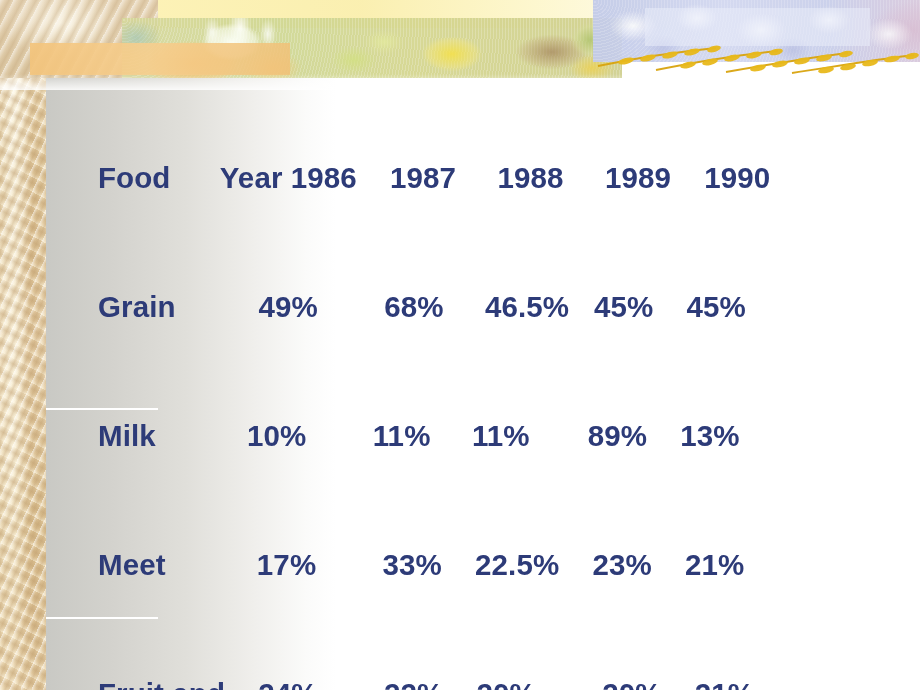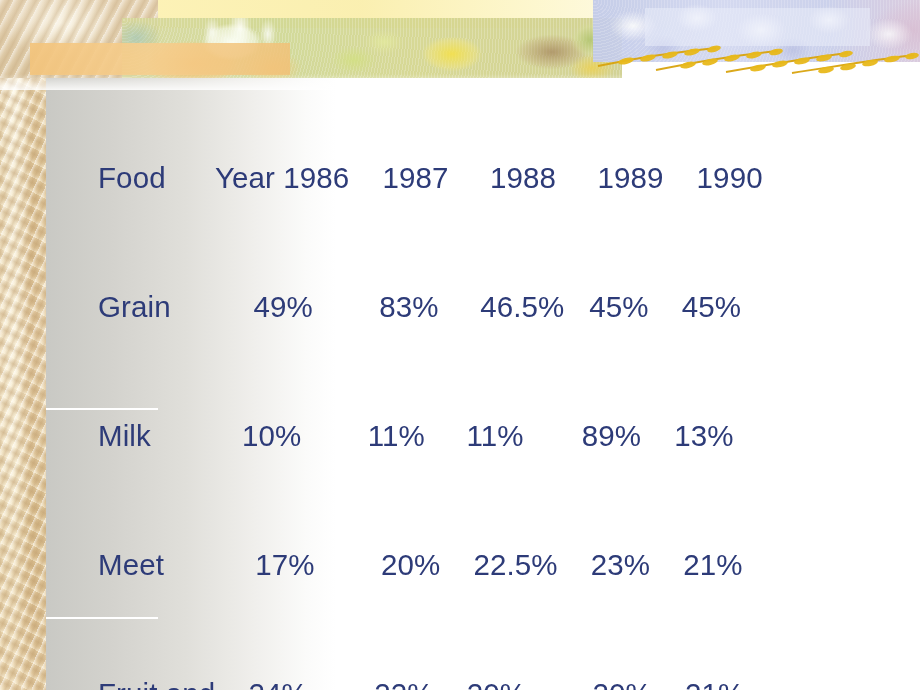--- a/index.html
+++ b/index.html
@@ -204,20 +204,21 @@
     color: #2d3b78;
     font-size: 29.5px;
     line-height: 43px;
     white-space: pre-wrap;
     letter-spacing: 0.1px;
   }
 
   .row-line {
     margin: 0;
     padding: 0;
+    font-weight: bold;
   }
 </style>
 </head>
 <body>
 
 <div id="slide">
 
   <div class="left-border"></div>
 
   <div class="gray-panel"></div>
@@ -265,20 +266,20 @@
           <ellipse cx="296" cy="19" rx="8" ry="3" transform="rotate(-11 296 19)"></ellipse>
           <ellipse cx="316" cy="16" rx="7" ry="3" transform="rotate(-11 316 16)"></ellipse>
         </g>
       </svg>
     </div>
     <div class="bottom-wash"></div>
   </div>
 
   <div class="content">
     <div class="row-line">Food      Year 1986    1987     1988     1989    1990</div>
-    <div class="row-line">Grain          49%        83%     46.5%   45%    45%</div>
+    <div class="row-line">Grain          49%        68%     46.5%   45%    45%</div>
     <div class="row-line">Milk           10%        11%     11%       89%    13%</div>
-    <div class="row-line">Meet           17%        20%    22.5%    23%    21%</div>
+    <div class="row-line">Meet           17%        33%    22.5%    23%    21%</div>
     <div class="row-line">Fruit and    24%        22%    20%        20%    21%</div>
     
   </div>
 
 </div>
 
 </body></html>

